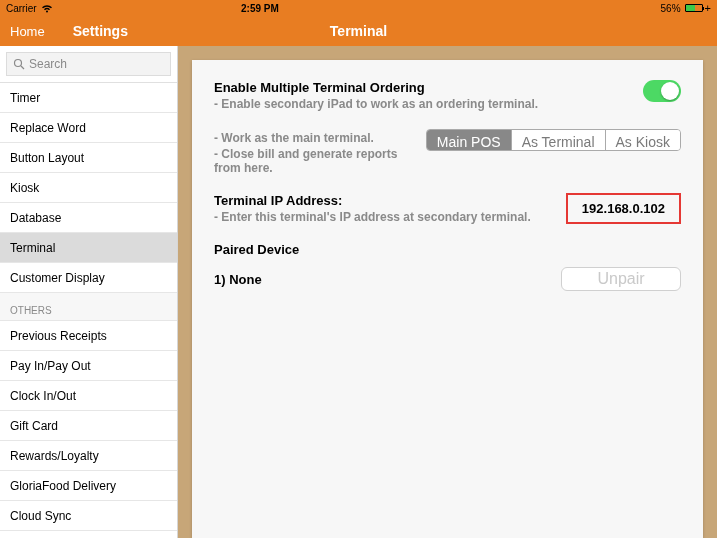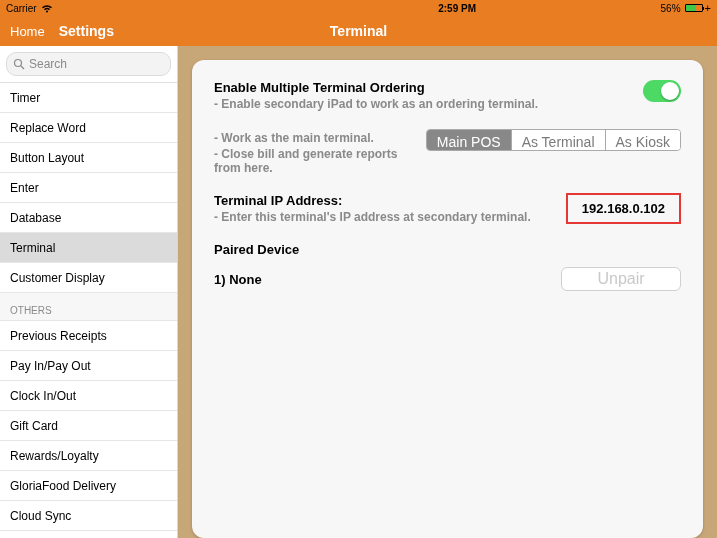--- a/index.html
+++ b/index.html
@@ -1,47 +1,47 @@
 <!DOCTYPE html>
 <html><head>
 <meta charset="utf-8">
 <style>
   * { box-sizing: border-box; margin: 0; padding: 0; font-family: -apple-system, "Helvetica Neue", Arial, sans-serif; }
   html, body { width: 717px; height: 538px; overflow: hidden; }
   body { background: #c7a678; }
 
   .status-bar { height: 16px; background: #e87d22; display: flex; align-items: center; font-size: 10px; color: #000; padding: 0 6px; }
   .status-left { flex: 1; display: flex; align-items: center; gap: 4px; }
-  .status-center { flex: 1; text-align: right; font-weight: 600; }
+  .status-center { flex: 1; text-align: left; font-weight: 600; }
   .status-right { flex: 1; display: flex; justify-content: flex-end; align-items: center; gap: 2px; }
   .battery { width: 18px; height: 8px; border: 1px solid #000; border-radius: 1px; position: relative; margin-left: 2px; }
   .battery::after { content: ""; position: absolute; right: -2px; top: 2px; width: 1px; height: 3px; background: #000; }
   .battery-fill { background: #3ec84a; height: 100%; width: 60%; }
 
   .nav-bar { height: 30px; background: #e87d22; display: flex; align-items: center; position: relative; }
-  .nav-left { position: absolute; left: 0; display: flex; align-items: center; gap: 14px; padding-left: 10px; }
+  .nav-left { position: absolute; left: 0; display: flex; align-items: center; gap: 28px; padding-left: 10px; }
   .nav-home { color: #fff; font-size: 13px; }
   .nav-settings { color: #fff; font-size: 14px; font-weight: 700; }
   .nav-title { flex: 1; text-align: center; color: #fff; font-size: 14px; font-weight: 700; }
 
   .main { display: flex; height: calc(538px - 46px); }
 
   .sidebar { width: 178px; background: #fff; border-right: 1px solid #d6d6d6; overflow: hidden; }
   .search-wrap { padding: 6px; border-bottom: 1px solid #e0e0e0; }
-  .search { display: flex; align-items: center; background: #f3f3f3; border: 1px solid #dcdcdc; border-radius: 10px; height: 24px; padding: 0 6px; }
+  .search { display: flex; align-items: center; background: #f3f3f3; border: 1px solid #dcdcdc; border-radius: 0; height: 24px; padding: 0 6px; }
   .search svg { flex-shrink: 0; }
   .search input { border: none; outline: none; background: transparent; font-size: 12px; margin-left: 4px; width: 100%; color: #333; }
   .search input::placeholder { color: #8a8a8a; }
 
   .side-item { height: 30px; display: flex; align-items: center; padding: 0 10px; font-size: 12px; color: #000; border-bottom: 1px solid #e6e6e6; cursor: pointer; }
   .side-item.selected { background: #dbdbdb; }
   .side-header { height: 28px; display: flex; align-items: flex-end; padding: 0 10px 4px; font-size: 10px; color: #8a8a8a; background: #f7f7f7; border-bottom: 1px solid #e6e6e6; }
 
   .content { flex: 1; position: relative; background: #c7a678; }
-  .card { position: absolute; left: 14px; top: 14px; right: 14px; bottom: 0; background: #f7f7f7; border-radius: 12px; padding: 20px 22px; box-shadow: 0 1px 3px rgba(0,0,0,0.2); }
+  .card { position: absolute; left: 14px; top: 14px; right: 14px; bottom: 0; background: #f7f7f7; border-radius: 0; padding: 20px 22px; box-shadow: 0 1px 3px rgba(0,0,0,0.2); }
 
   .row { display: flex; align-items: flex-start; justify-content: space-between; margin-bottom: 18px; }
   .row-text { flex: 1; }
   .row-title { font-size: 13px; font-weight: 700; color: #000; }
   .row-sub { font-size: 12px; color: #8a8a8a; margin-top: 2px; font-weight: bold; }
 
   .toggle { width: 38px; height: 22px; background: #4cd964; border-radius: 11px; position: relative; cursor: pointer; flex-shrink: 0; }
   .toggle::after { content: ""; position: absolute; right: 2px; top: 2px; width: 18px; height: 18px; background: #fff; border-radius: 50%; box-shadow: 0 1px 2px rgba(0,0,0,0.3); }
 
   .seg { display: flex; border: 1px solid #aaa; border-radius: 4px; overflow: hidden; flex-shrink: 0; height: 22px; }
@@ -92,21 +92,21 @@
             <circle cx="5" cy="5" r="3.5" stroke="#8a8a8a" stroke-width="1.2" fill="none"></circle>
             <line x1="8" y1="8" x2="11" y2="11" stroke="#8a8a8a" stroke-width="1.2"></line>
           </svg>
         <input type="text" placeholder="Search" style="">
       </div>
     </div>
     <div id="group1">
         <div class="side-item">Timer</div>
         <div class="side-item">Replace Word</div>
         <div class="side-item">Button Layout</div>
-        <div class="side-item">Enter</div>
+        <div class="side-item">Kiosk</div>
         <div class="side-item">Database</div>
         <div class="side-item selected">Terminal</div>
         <div class="side-item">Customer Display</div>
       </div>
     <div class="side-header">OTHERS</div>
     <div id="group2">
         <div class="side-item">Previous Receipts</div>
         <div class="side-item">Pay In/Pay Out</div>
         <div class="side-item">Clock In/Out</div>
         <div class="side-item">Gift Card</div>

